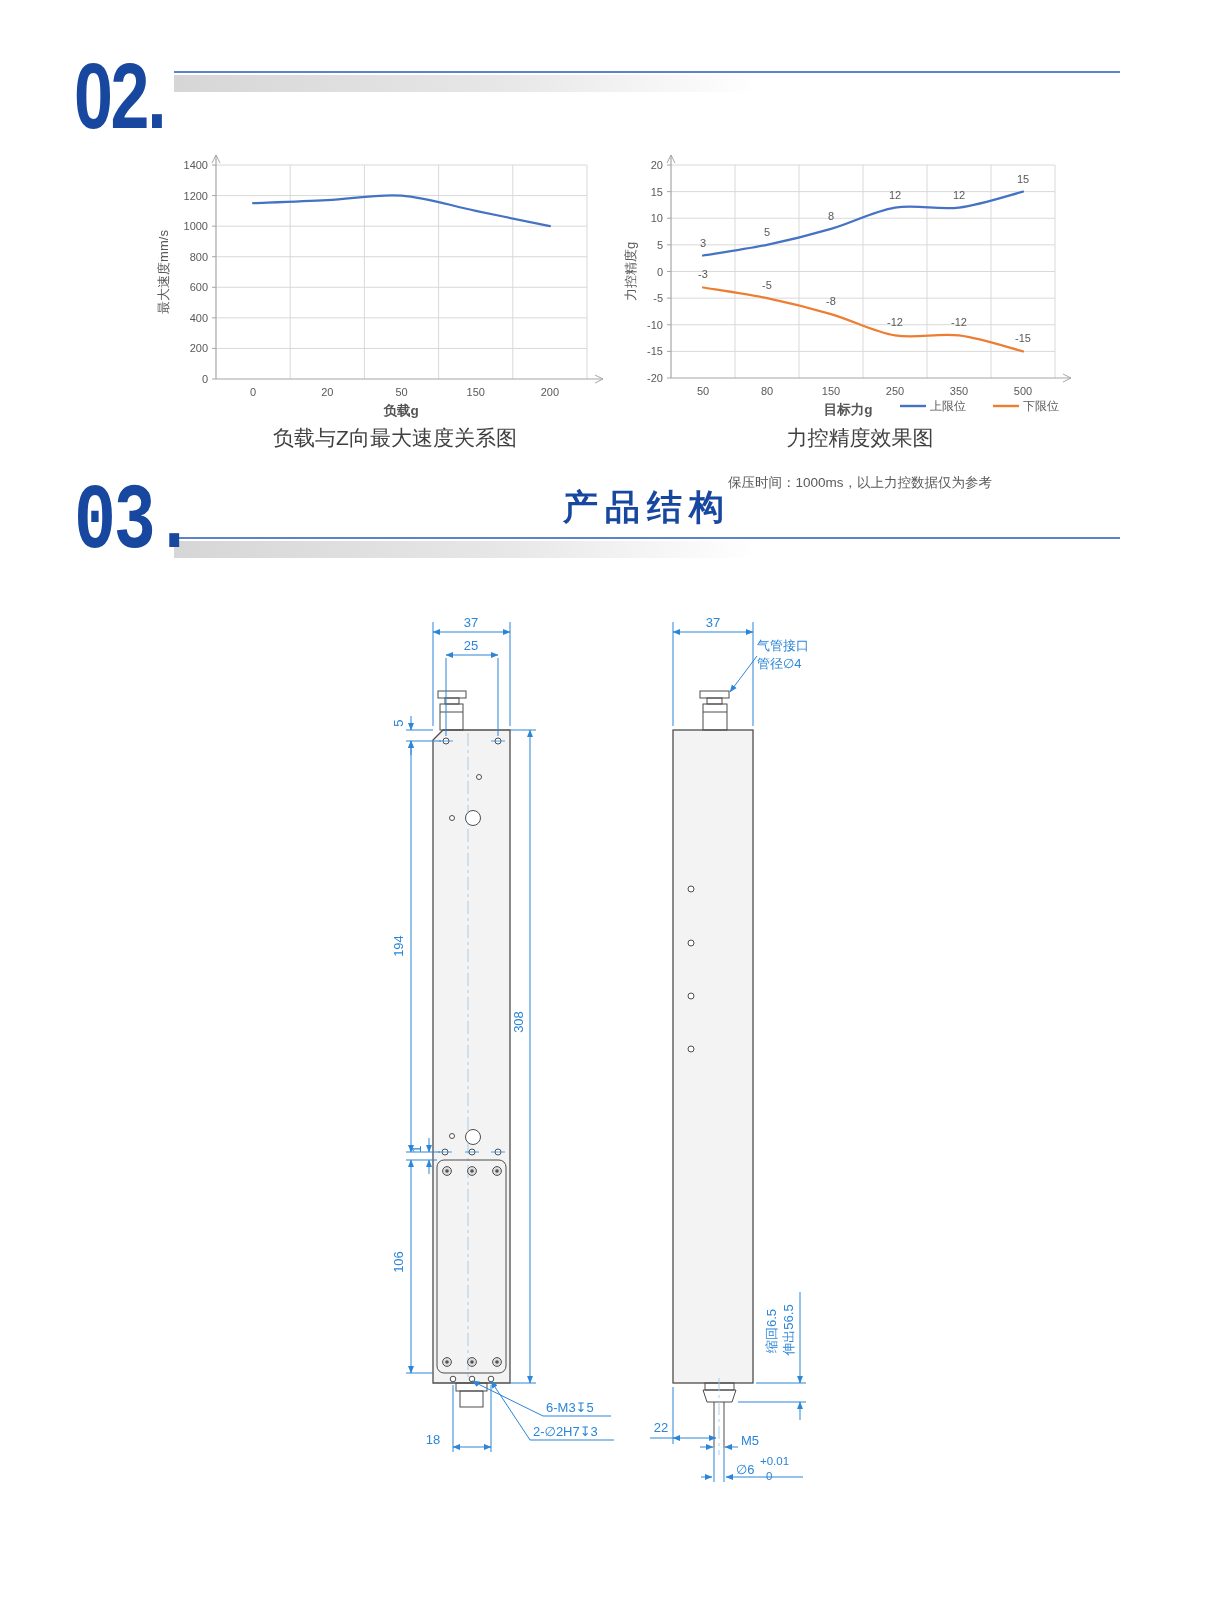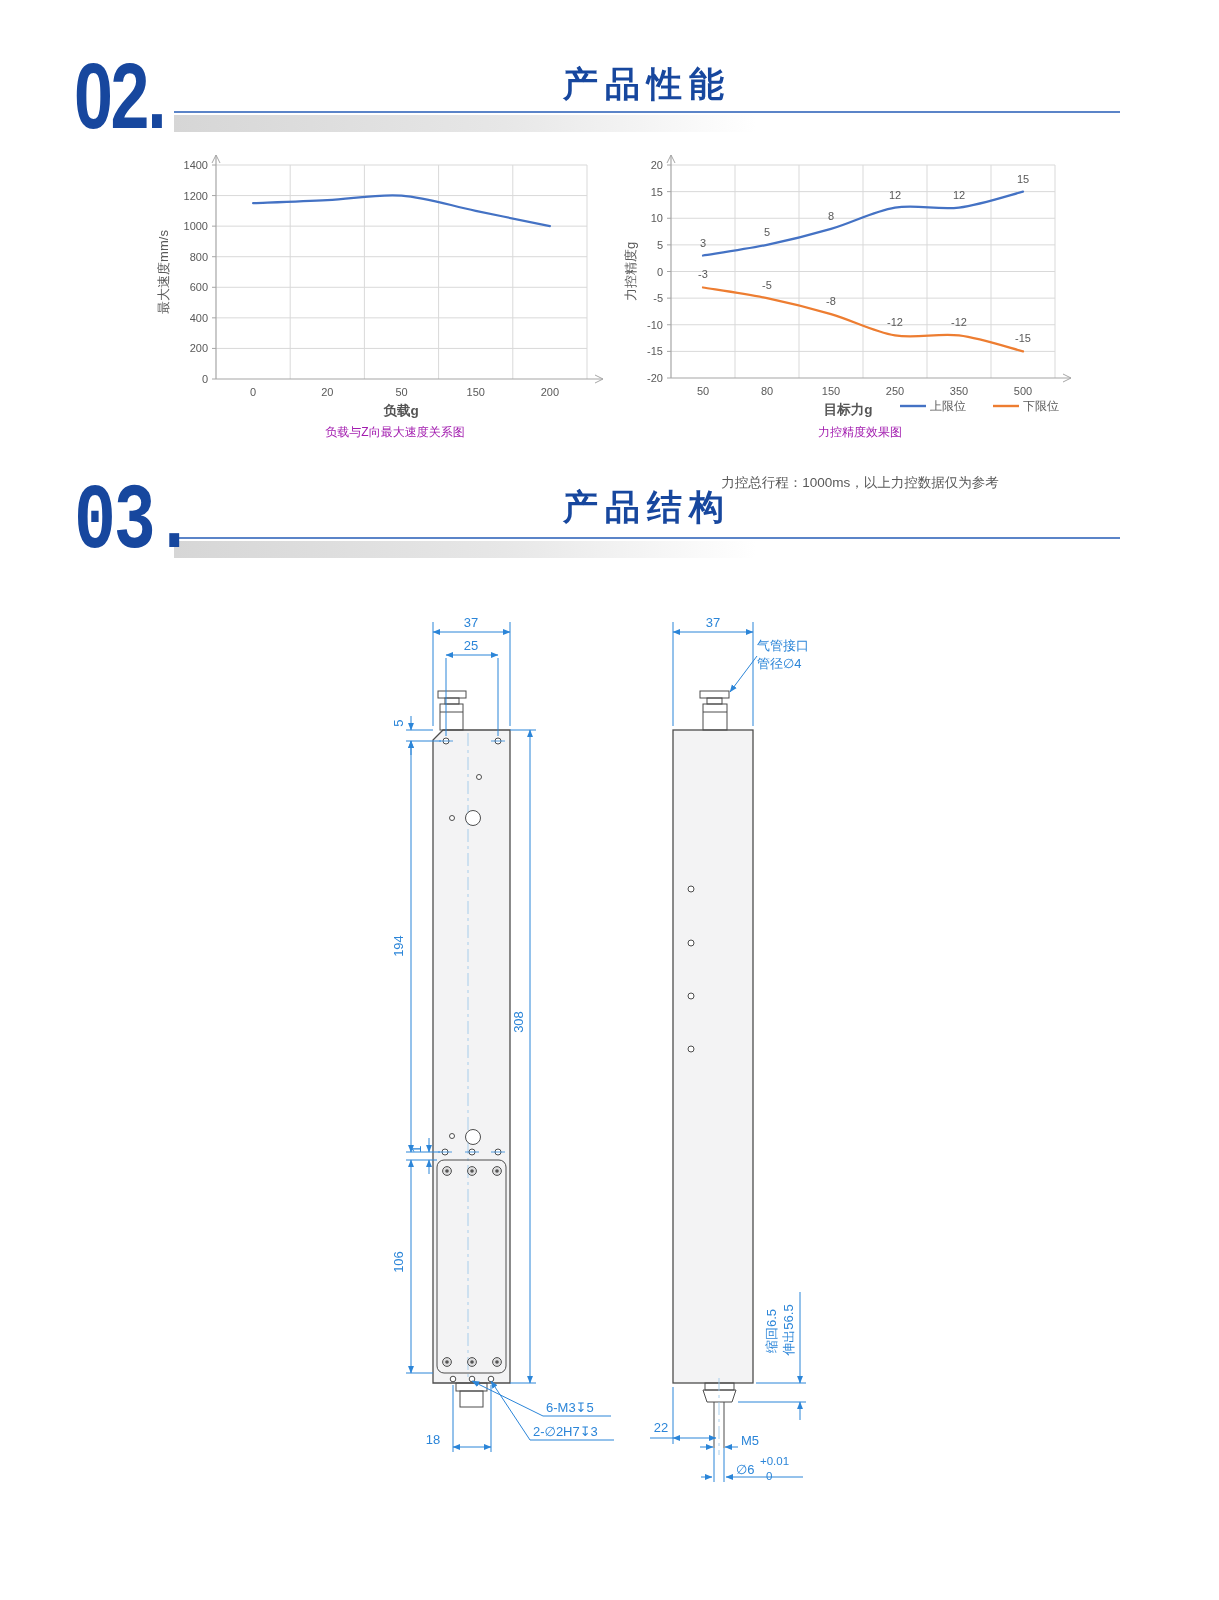--- a/index.html
+++ b/index.html
@@ -9,42 +9,41 @@
   .sec-header{position:absolute;left:74px;width:1046px;text-align:center;}
   .sec-num{position:absolute;left:0;top:-6px;font-size:92px;font-weight:800;color:#17479E;
            line-height:0.84;letter-spacing:-3px;transform:scaleX(0.76);transform-origin:0 0;}
   .sec-body{margin-left:100px;}
   .sec-title{font-size:35px;font-weight:700;color:#17479E;letter-spacing:7px;line-height:1.15;}
   .sec-line{height:2px;background:#5b84c8;margin-top:7px;}
   .sec-bar{height:17px;margin-top:2px;width:70%;
            background:linear-gradient(to right,#d6d6d6 0%,#e7e7e7 50%,rgba(255,255,255,0) 88%);}
   
   .chart-svg{position:absolute;}
-  .chart-title{position:absolute;top:424px;font-size:12px;color:#a21caf;text-align:center;}
+  .chart-title{position:absolute;top:424px;font-size:21px;color:#404040;text-align:center;}
   .fn{position:absolute;left:630px;width:460px;text-align:center;font-size:13.5px;color:#595959;}
   
   .draw-svg{position:absolute;left:380px;top:595px;}
   .body-fill{fill:#f3f3f4;stroke:#4d4d4d;stroke-width:1.3;}
   .detail{fill:none;stroke:#4d4d4d;stroke-width:1;}
   .hole{fill:#ffffff;stroke:#4d4d4d;stroke-width:1;}
   .screw-o{fill:#dededf;stroke:#4d4d4d;stroke-width:1;}
   .dim{stroke:#2b85d8;stroke-width:1;fill:none;}
   .dimt{fill:#2b85d8;font-size:13px;}
   .cl{stroke:#9fc9ea;stroke-width:0.9;fill:none;stroke-dasharray:13 4 3 4;}
   .htick{stroke:#2b85d8;stroke-width:0.8;}
 </style>
 </head>
 <body>
 
 <div class="page">
 
   <div class="sec-header" style="top:64px;">
     <div class="sec-num">02.</div>
     <div class="sec-body">
-      <div class="sec-title">产品性能</div>
       <div class="sec-line"></div>
       <div class="sec-bar"></div>
     </div>
   </div>
 
   <svg id="chart1" class="chart-svg" style="left:140px;top:150px;" width="480" height="300" viewBox="0 0 480 300">
       <line x1="150.2" y1="15" x2="150.2" y2="229" stroke="#d9d9d9"></line>
       <line x1="224.4" y1="15" x2="224.4" y2="229" stroke="#d9d9d9"></line>
       <line x1="298.6" y1="15" x2="298.6" y2="229" stroke="#d9d9d9"></line>
       <line x1="372.8" y1="15" x2="372.8" y2="229" stroke="#d9d9d9"></line>
@@ -145,21 +144,21 @@
       <text x="20" y="121.5" text-anchor="middle" font-size="13" fill="#595959" transform="rotate(-90 20 121.5)" font-family="&quot;Liberation Sans&quot;,sans-serif">力控精度g</text>
       <text x="233" y="264" text-anchor="middle" font-size="13.5" fill="#555" font-weight="600" font-family="&quot;Liberation Sans&quot;,sans-serif">目标力g</text>
       <line x1="285" y1="256" x2="311" y2="256" stroke="#4472C4" stroke-width="2.4"></line>
       <text x="315" y="260" text-anchor="start" font-size="12" fill="#595959" font-family="&quot;Liberation Sans&quot;,sans-serif">上限位</text>
       <line x1="378" y1="256" x2="404" y2="256" stroke="#ED7D31" stroke-width="2.4"></line>
       <text x="408" y="260" text-anchor="start" font-size="12" fill="#595959" font-family="&quot;Liberation Sans&quot;,sans-serif">下限位</text>
     </svg>
 
   <div class="chart-title" style="left:150px;width:490px;">负载与Z向最大速度关系图</div>
   <div class="chart-title" style="left:645px;width:430px;">力控精度效果图</div>
-  <div class="fn" style="top:474px;">力控总行程：1000ms，以上力控数据仅为参考</div>
+  <div class="fn" style="top:474px;">保压时间：1000ms，以上力控数据仅为参考</div>
 
   <div class="sec-header" style="top:490px;font-family:Liberation Mono, monospace;">
     <div class="sec-num">03.</div>
     <div class="sec-body">
       <div class="sec-title">产品结构</div>
       <div class="sec-line"></div>
       <div class="sec-bar"></div>
     </div>
   </div>
 

